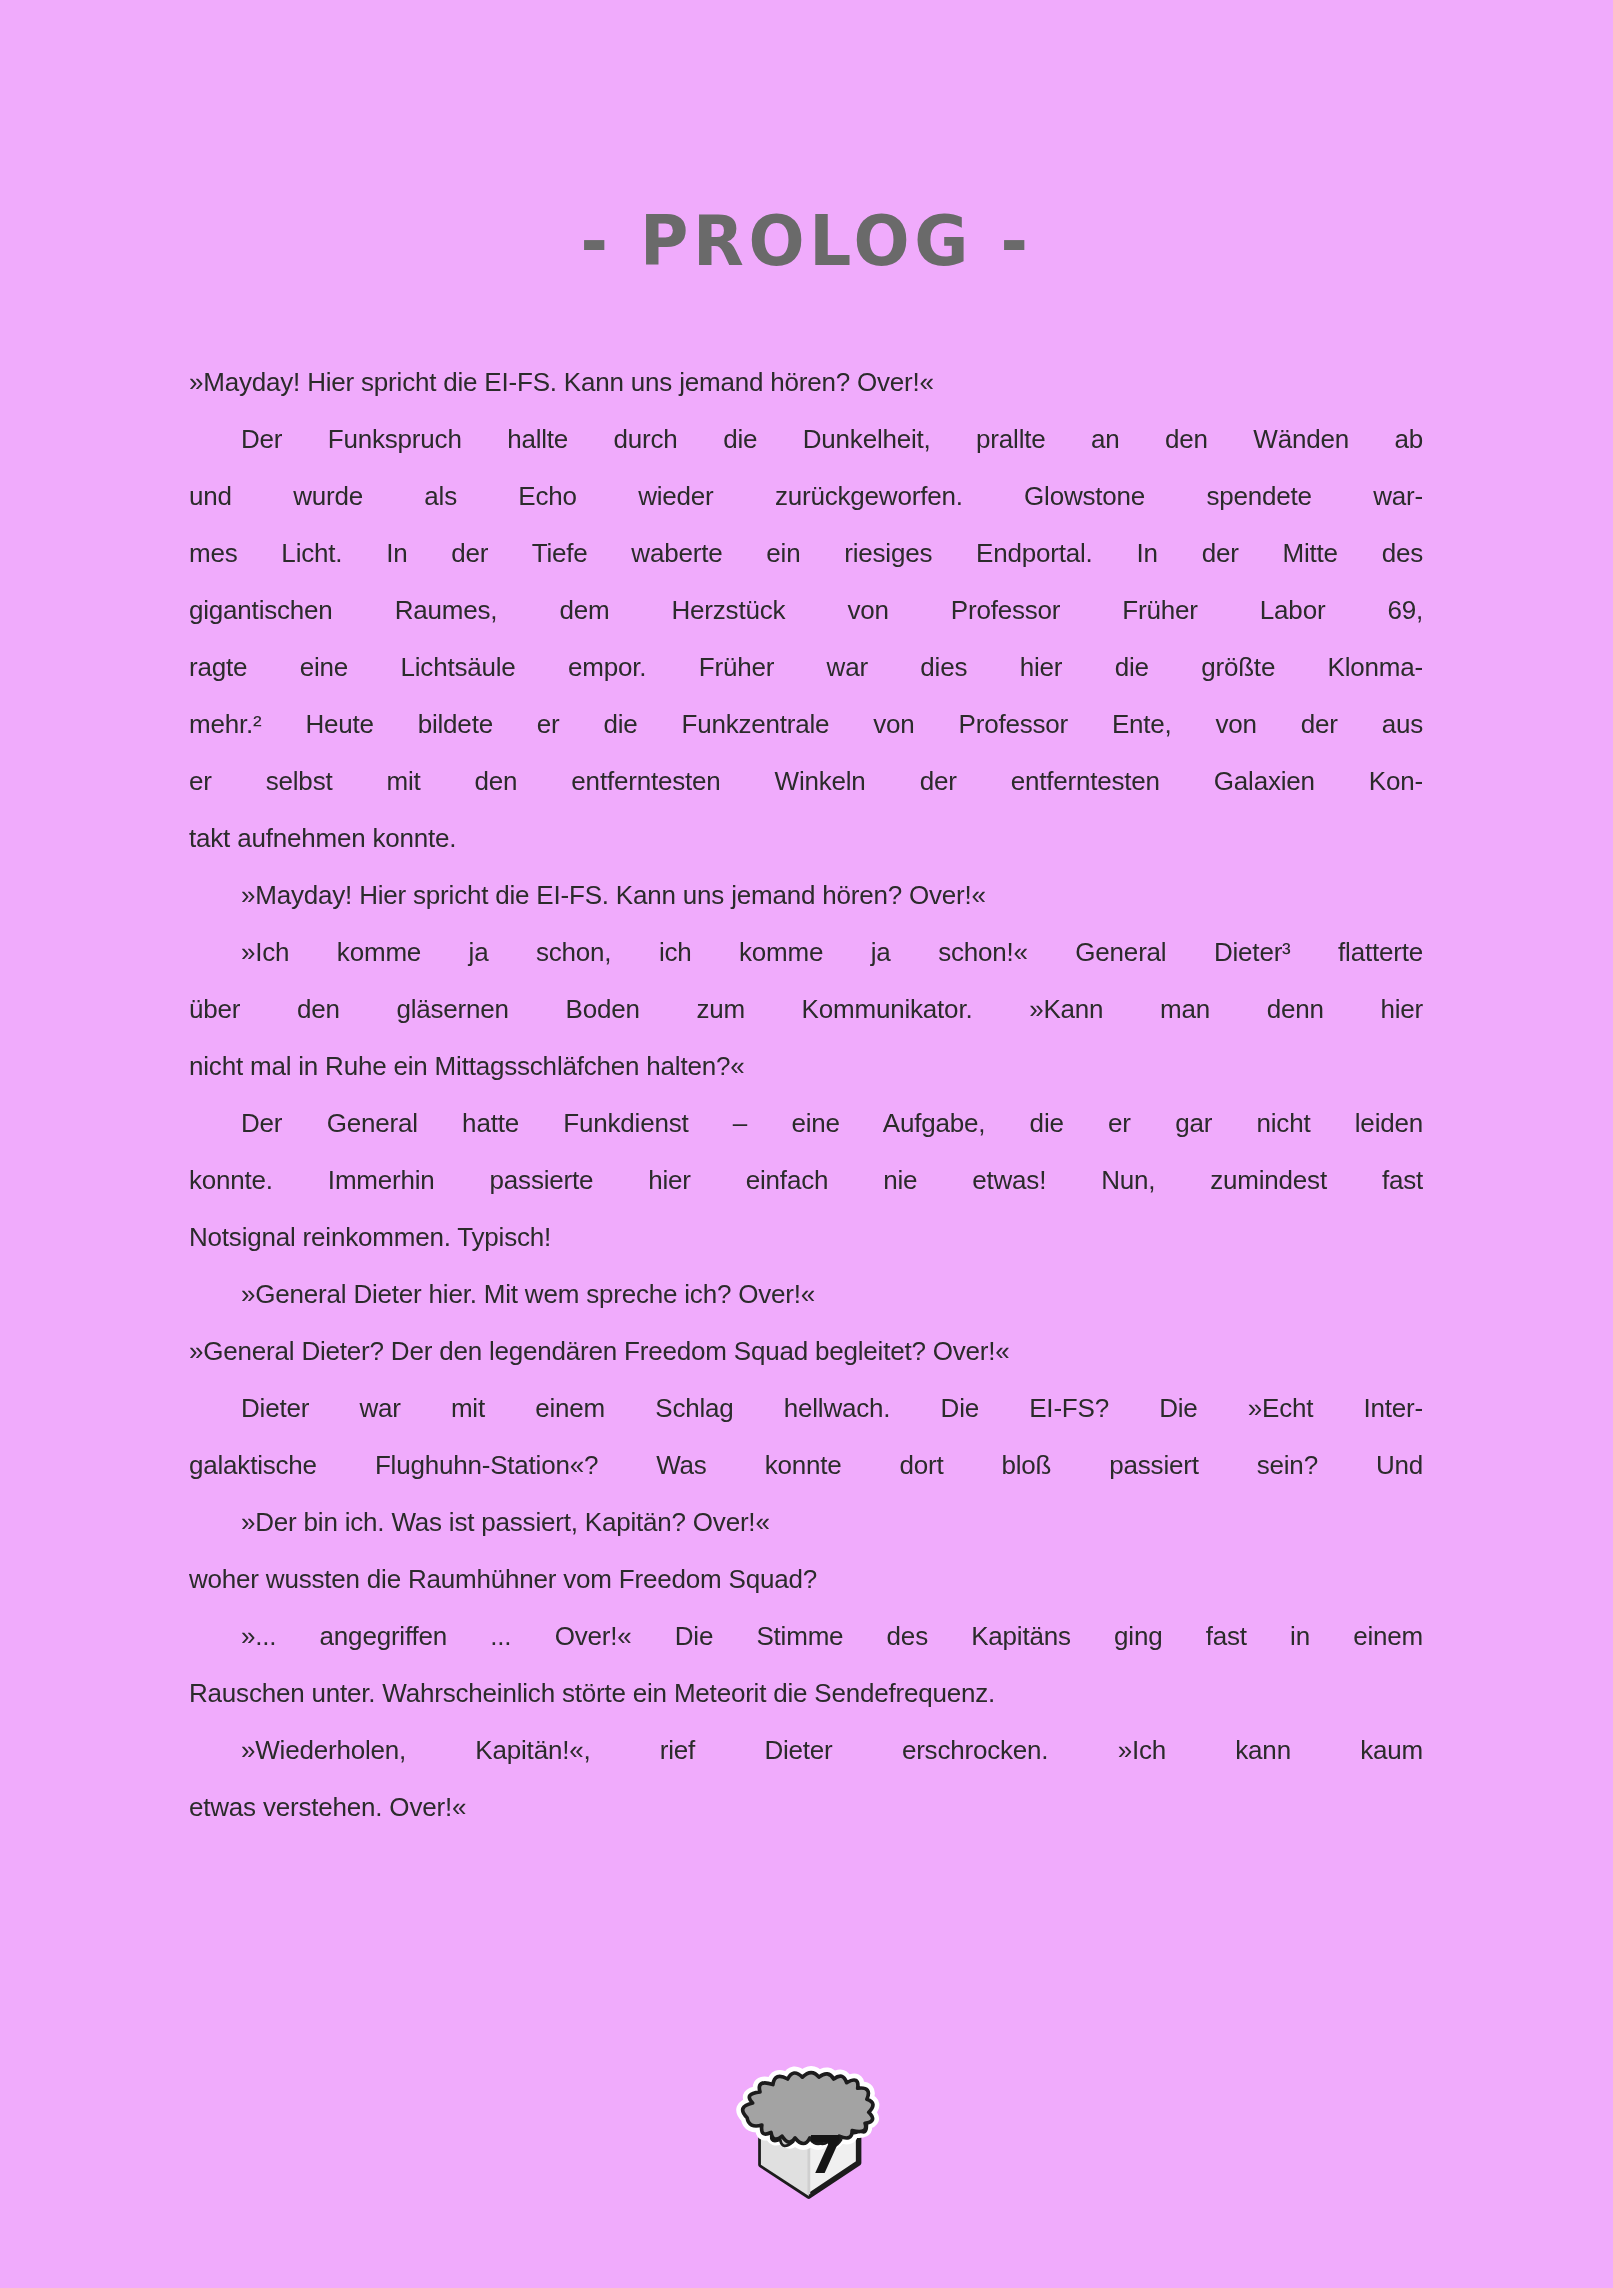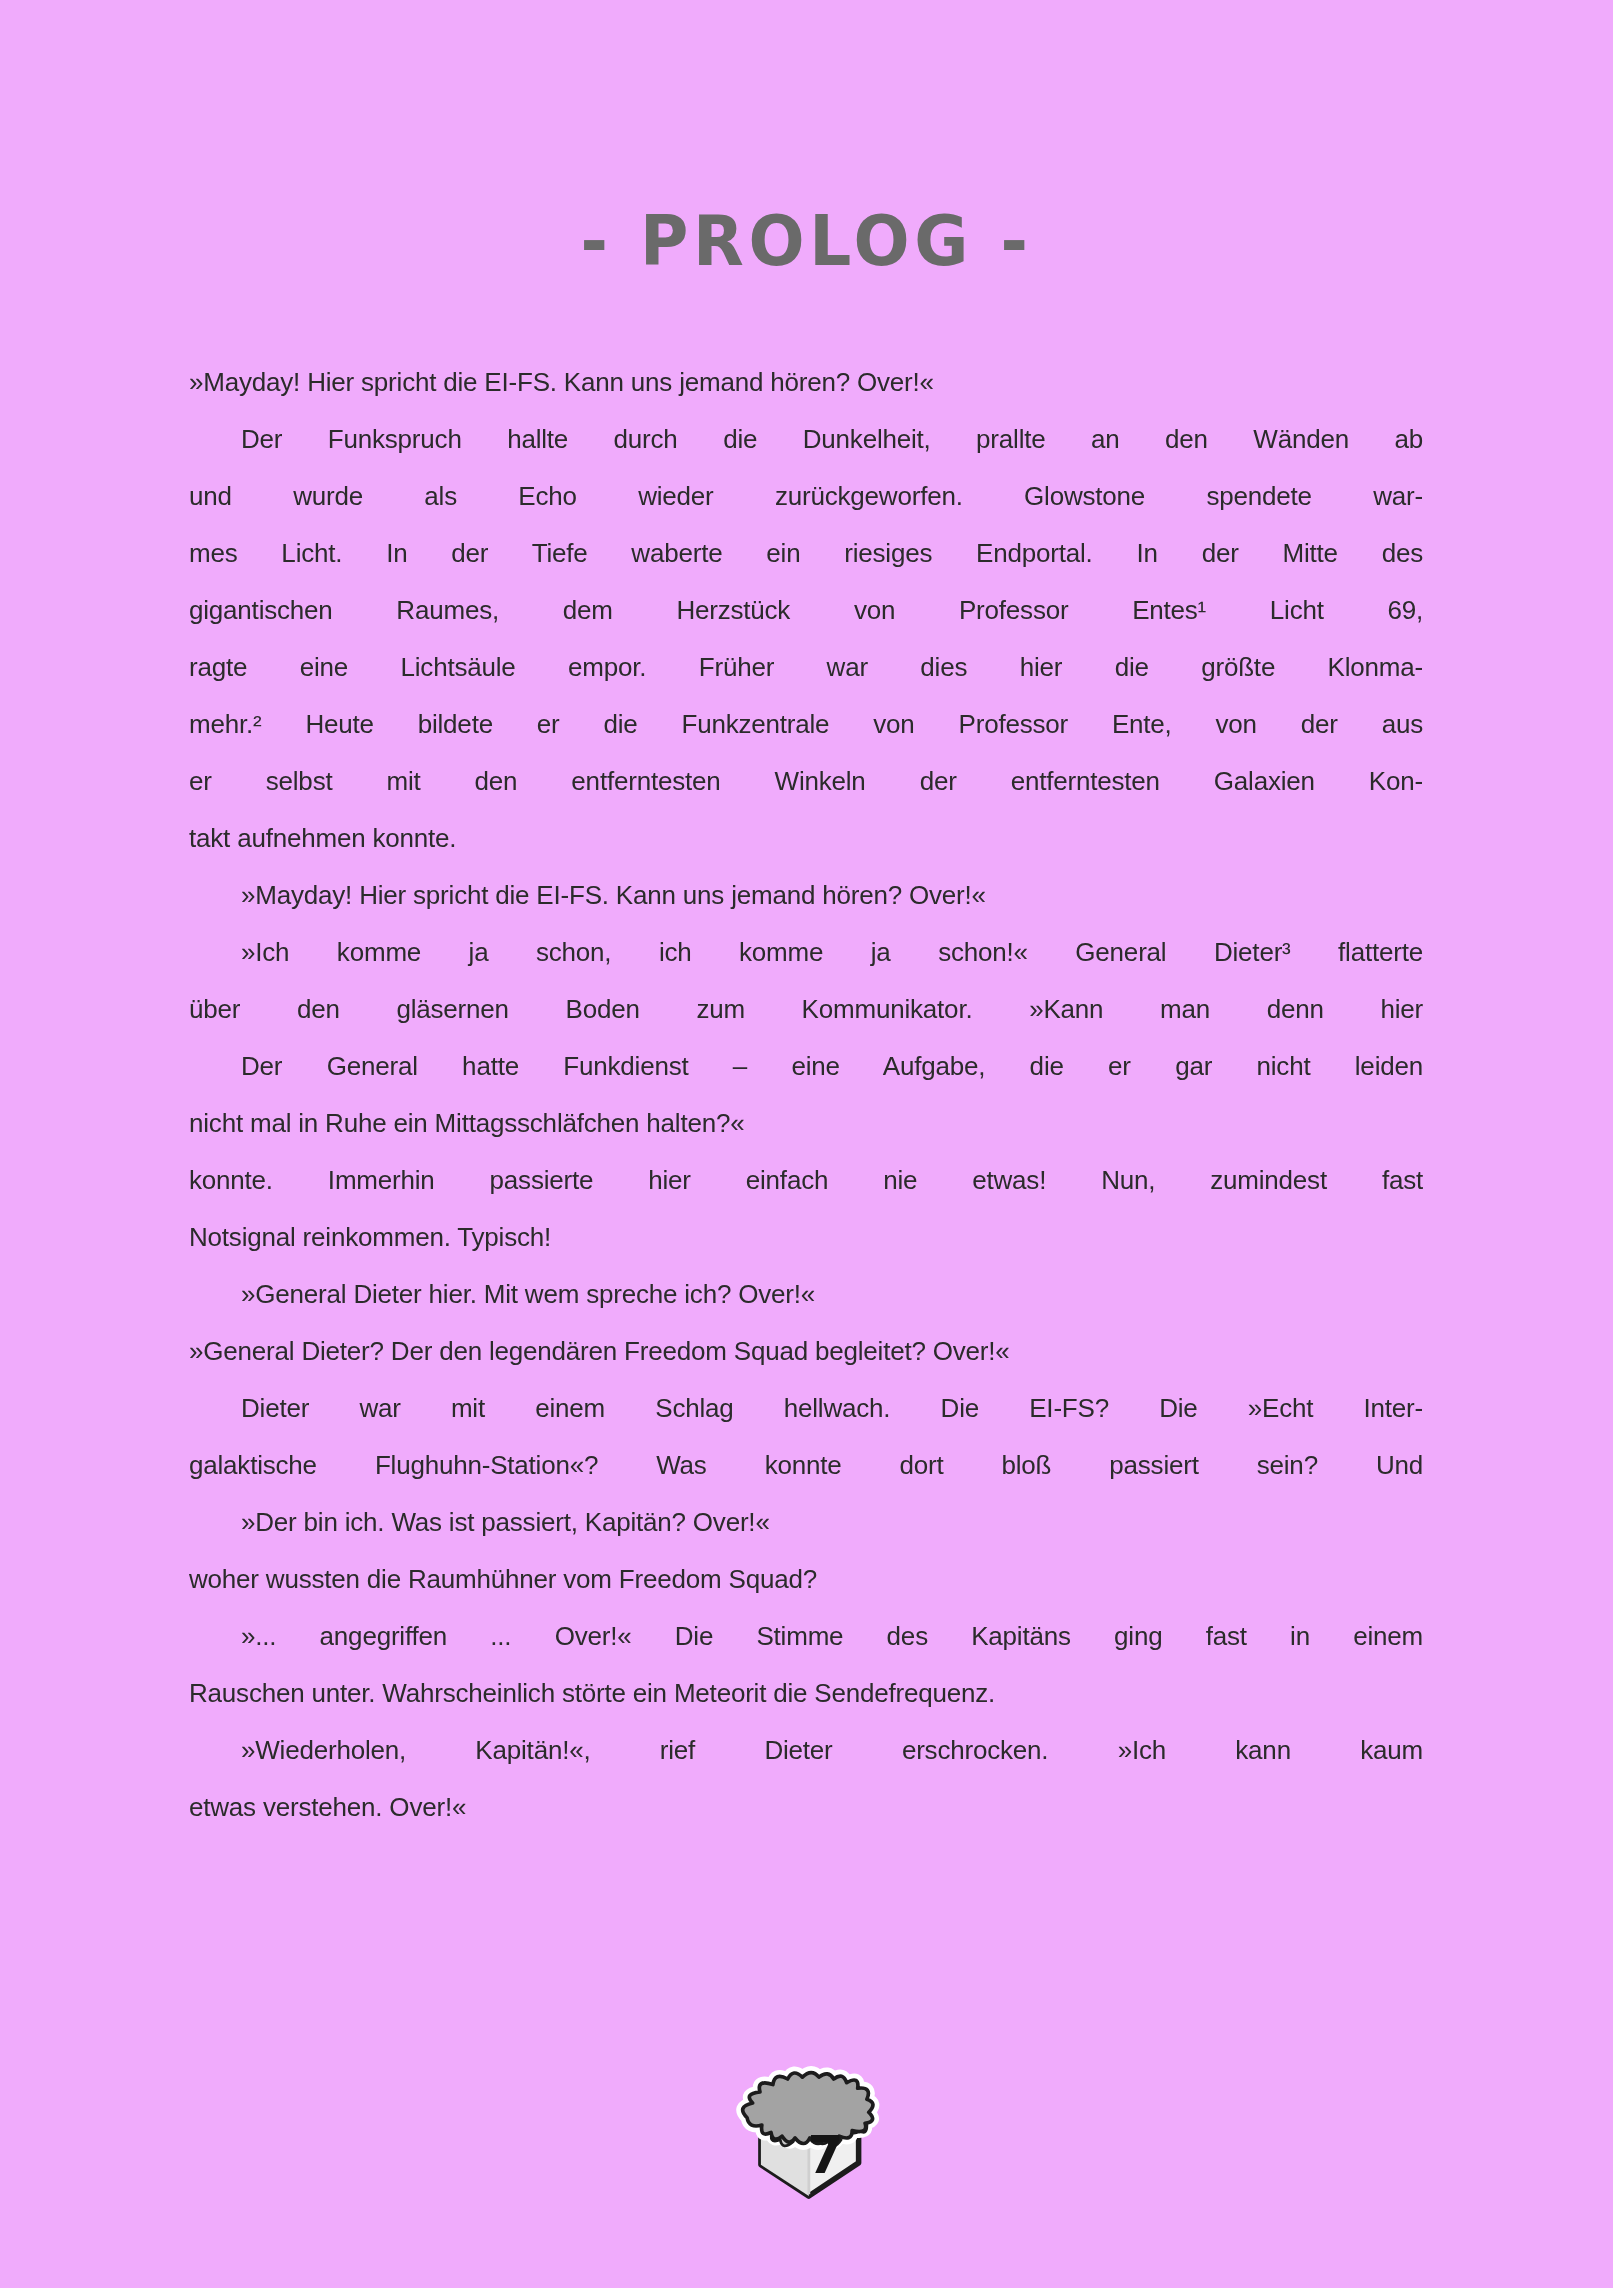--- a/index.html
+++ b/index.html
@@ -73,30 +73,30 @@
 
 <div class="page">
 
   <h1 class="chapter-title">- PROLOG -</h1>
 
   <section class="body-text">
       <div class="line">»Mayday! Hier spricht die EI-FS. Kann uns jemand hören? Over!«</div>
       <div class="line j in">Der Funkspruch hallte durch die Dunkelheit, prallte an den Wänden ab</div>
       <div class="line j">und wurde als Echo wieder zurückgeworfen. Glowstone spendete war-</div>
       <div class="line j">mes Licht. In der Tiefe waberte ein riesiges Endportal. In der Mitte des</div>
-      <div class="line j">gigantischen Raumes, dem Herzstück von Professor Entes¹ Licht 69,</div>
+      <div class="line j">gigantischen Raumes, dem Herzstück von Professor Früher Labor 69,</div>
       <div class="line j">ragte eine Lichtsäule empor. Früher war dies hier die größte Klonma-</div>
       <div class="line j">mehr.² Heute bildete er die Funkzentrale von Professor Ente, von der aus</div>
       <div class="line j">er selbst mit den entferntesten Winkeln der entferntesten Galaxien Kon-</div>
       <div class="line">takt aufnehmen konnte.</div>
       <div class="line in">»Mayday! Hier spricht die EI-FS. Kann uns jemand hören? Over!«</div>
       <div class="line j in">»Ich komme ja schon, ich komme ja schon!« General Dieter³ flatterte</div>
       <div class="line j">über den gläsernen Boden zum Kommunikator. »Kann man denn hier</div>
+      <div class="line">nicht mal in Ruhe ein Mittagsschläfchen halten?«</div>
       <div class="line j in">Der General hatte Funkdienst – eine Aufgabe, die er gar nicht leiden</div>
-      <div class="line">nicht mal in Ruhe ein Mittagsschläfchen halten?«</div>
       <div class="line j">konnte. Immerhin passierte hier einfach nie etwas! Nun, zumindest fast</div>
       <div class="line">Notsignal reinkommen. Typisch!</div>
       <div class="line in">»General Dieter hier. Mit wem spreche ich? Over!«</div>
       <div class="line">»General Dieter? Der den legendären Freedom Squad begleitet? Over!«</div>
       <div class="line j in">Dieter war mit einem Schlag hellwach. Die EI-FS? Die »Echt Inter-</div>
       <div class="line j">galaktische Flughuhn-Station«? Was konnte dort bloß passiert sein? Und</div>
       <div class="line in">»Der bin ich. Was ist passiert, Kapitän? Over!«</div>
       <div class="line">woher wussten die Raumhühner vom Freedom Squad?</div>
       <div class="line j in">»... angegriffen ... Over!« Die Stimme des Kapitäns ging fast in einem</div>
       <div class="line">Rauschen unter. Wahrscheinlich störte ein Meteorit die Sendefrequenz.</div>

